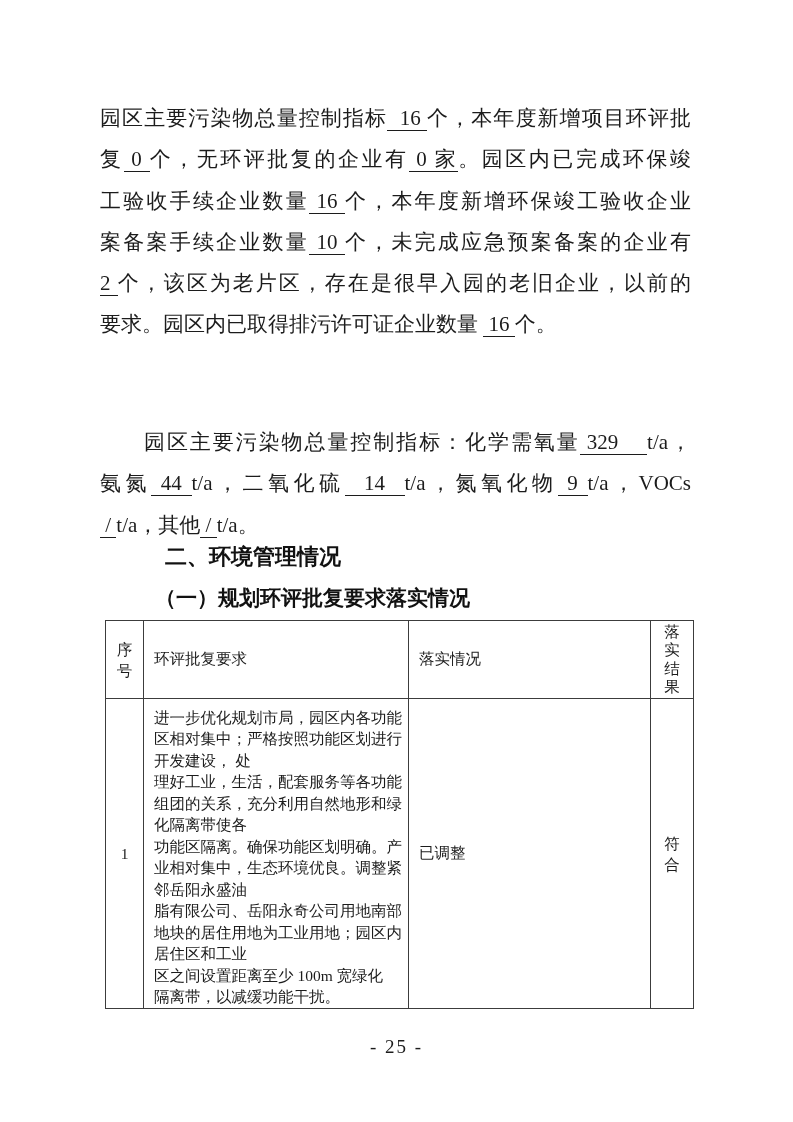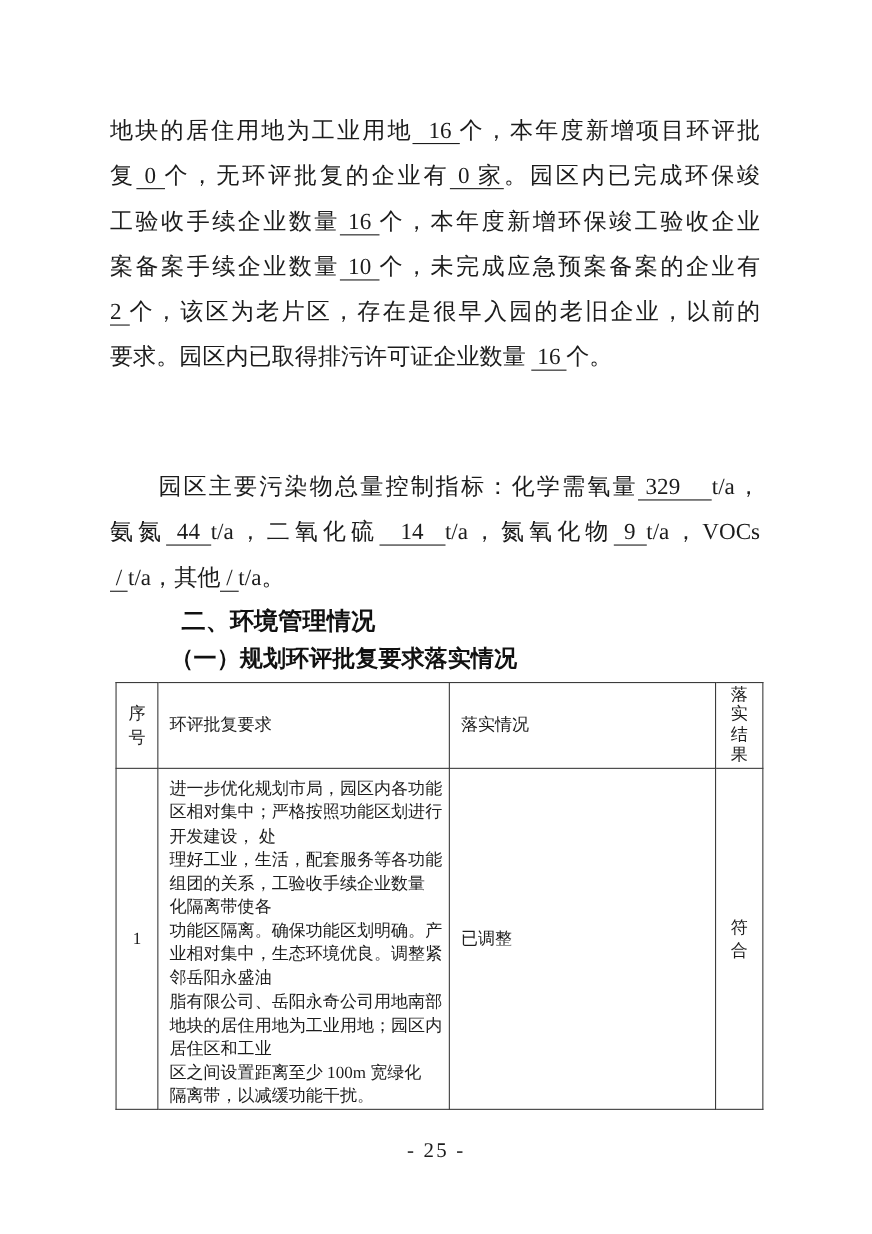--- a/index.html
+++ b/index.html
@@ -41,21 +41,20 @@
     position: absolute;
     top: 541px;
     left: 100px;
     width: 591px;
     padding-left: 65px;
     font-family: "Liberation Sans", "DejaVu Sans", sans-serif;
     font-weight: bold;
     font-size: 22px;
     line-height: 32px;
     color: #111;
-    margin-top: 8px;
   }
   .sub {
     position: absolute;
     top: 582px;
     left: 100px;
     width: 591px;
     padding-left: 55px;
     font-family: "Liberation Serif", "DejaVu Serif", serif;
     font-weight: 600;
     font-size: 21px;
@@ -110,21 +109,21 @@
     letter-spacing: 2px;
     color: #1c1c1c;
   }
 </style>
 </head>
 <body>
 
 <div class="page">
 
   <div class="textblock p1">
-      <div class="bodyline full"><span>地块的居住用地为工业用地</span><span class="blank">  16 </span><span>个，本年度新增项目环评批</span></div>
+      <div class="bodyline full"><span>园区主要污染物总量控制指标</span><span class="blank">  16 </span><span>个，本年度新增项目环评批</span></div>
       <div class="bodyline full"><span>复</span><span class="blank"> 0 </span><span>个，无环评批复的企业有</span><span class="blank"> 0 家</span><span>。园区内已完成环保竣</span></div>
       <div class="bodyline full"><span>工验收手续企业数量</span><span class="blank"> 16 </span><span>个，本年度新增环保竣工验收企业</span></div>
       <div class="bodyline full"><span>案备案手续企业数量</span><span class="blank"> 10 </span><span>个，未完成应急预案备案的企业有</span></div>
       <div class="bodyline full"><span class="blank">2 </span><span>个，该区为老片区，存在是很早入园的老旧企业，以前的</span></div>
       <div class="bodyline"><span>要求。园区内已取得排污许可证企业数量 </span><span class="blank"> 16 </span><span>个。</span></div>
     </div>
 
   <div class="textblock p2">
       <div class="bodyline full indent"><span>园区主要污染物总量控制指标：化学需氧量</span><span class="blank"> 329    </span><span>t/a，</span></div>
       <div class="bodyline full"><span>氨氮</span><span class="blank"> 44 </span><span>t/a，二氧化硫</span><span class="blank">  14  </span><span>t/a，氮氧化物</span><span class="blank"> 9 </span><span>t/a，VOCs</span></div>
@@ -147,21 +146,21 @@
         <span class="vert v-head">落实结果</span>
       </td>
     </tr>
     <tr class="trow">
       <td class="c1">1</td>
       <td class="c2 req">
             <div class="cellline">进一步优化规划市局，园区内各功能</div>
             <div class="cellline">区相对集中；严格按照功能区划进行</div>
             <div class="cellline">开发建设， 处</div>
             <div class="cellline">理好工业，生活，配套服务等各功能</div>
-            <div class="cellline">组团的关系，工验收手续企业数量</div>
+            <div class="cellline">组团的关系，充分利用自然地形和绿</div>
             <div class="cellline">化隔离带使各</div>
             <div class="cellline">功能区隔离。确保功能区划明确。产</div>
             <div class="cellline">业相对集中，生态环境优良。调整紧</div>
             <div class="cellline">邻岳阳永盛油</div>
             <div class="cellline">脂有限公司、岳阳永奇公司用地南部</div>
             <div class="cellline">地块的居住用地为工业用地；园区内</div>
             <div class="cellline">居住区和工业</div>
             <div class="cellline">区之间设置距离至少 100m 宽绿化</div>
             <div class="cellline">隔离带，以减缓功能干扰。</div>
           </td>

